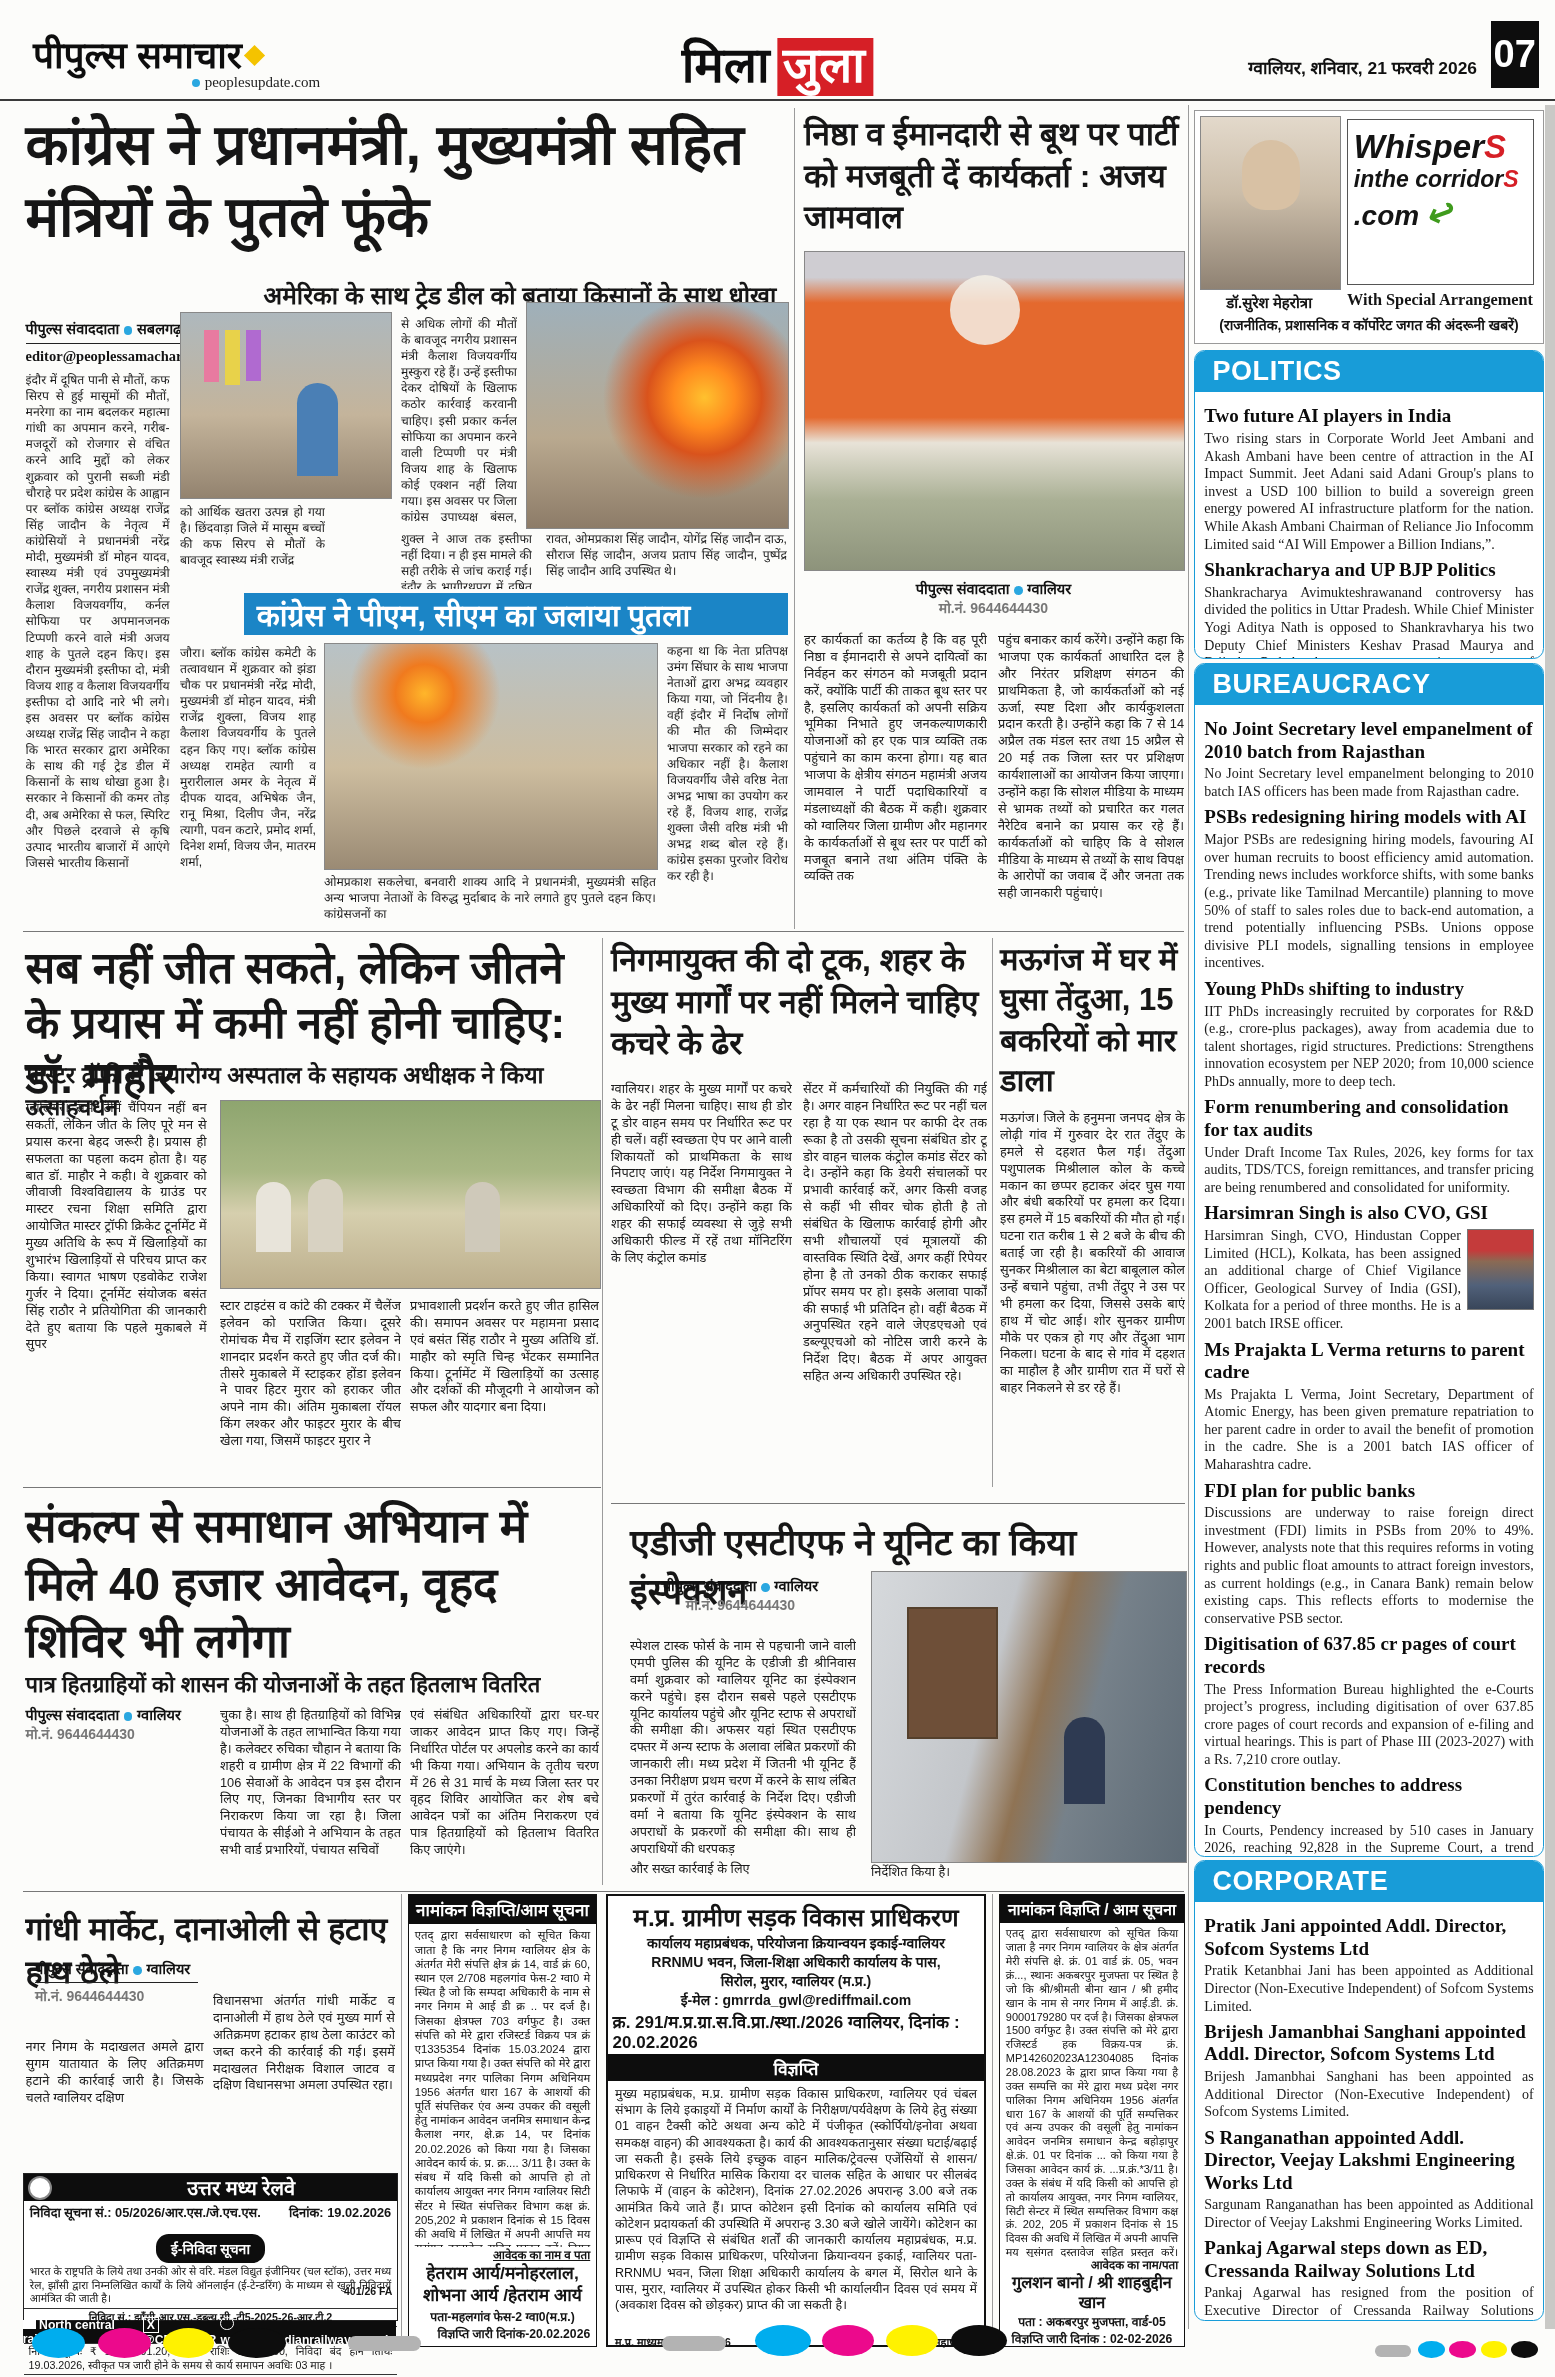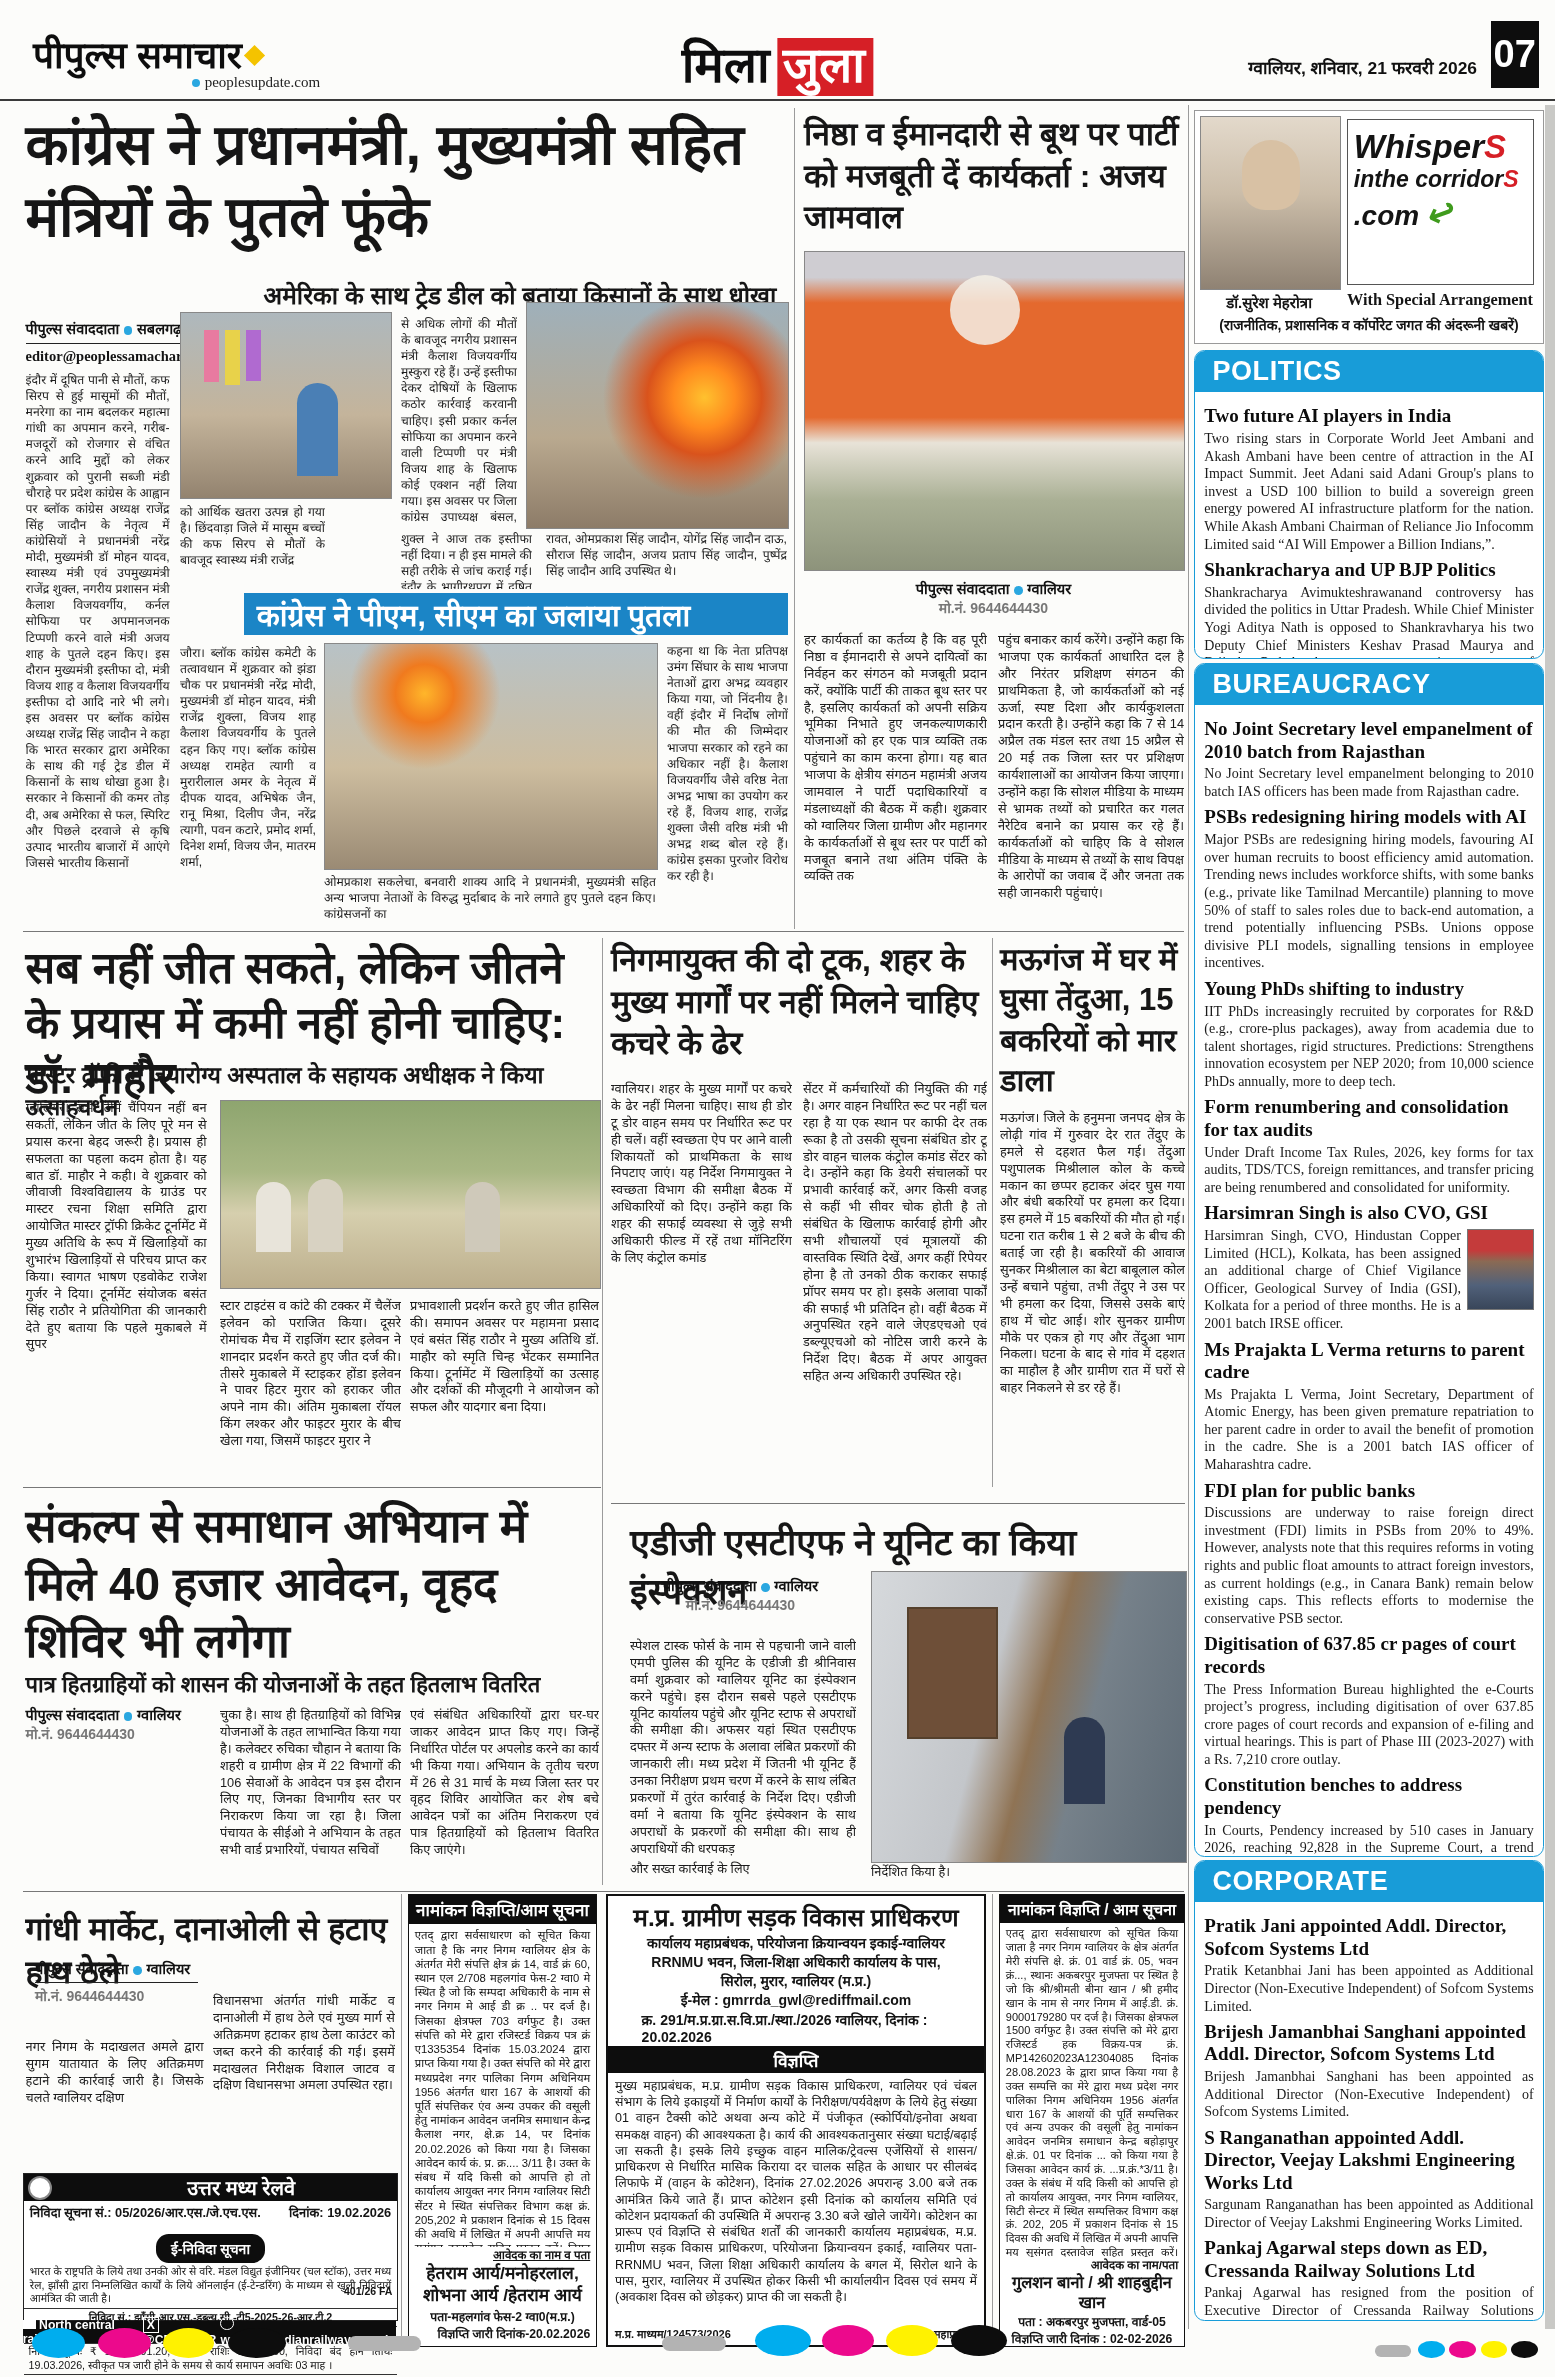--- a/index.html
+++ b/index.html
@@ -185,21 +185,21 @@
     <div class="ctr b" style="font-size:12.2px;">पता-महलगांव फेस-2 ग्वा0(म.प्र.)</div>
     <div style="text-align:right;font-size:12.2px;font-weight:800;padding-right:5.8px;">विज्ञप्ति जारी दिनांक-20.02.2026</div>
   </div>
 
   <div class="abs" style="left:606px;top:1894px;width:380px;height:453px;border:2.3px solid #111;background:#fff;box-sizing:border-box;">
     <div class="ctr" style="font-size:24.4px;font-weight:800;padding-top:3.5px;">म.प्र. ग्रामीण सड़क विकास प्राधिकरण</div>
     <div class="ctr b" style="font-size:14px;">कार्यालय महाप्रबंधक, परियोजना क्रियान्वयन इकाई-ग्वालियर</div>
     <div class="ctr b" style="font-size:14px;">RRNMU भवन, जिला-शिक्षा अधिकारी कार्यालय के पास,</div>
     <div class="ctr b" style="font-size:14px;">सिरोल, मुरार, ग्वालियर (म.प्र.)</div>
     <div class="ctr b" style="font-size:14px;">ई-मेल : gmrrda_gwl@rediffmail.com</div>
-    <div class="b" style="font-size:14px;padding:1.2px 4.6px;margin-left:29px;">क्र. 291/म.प्र.ग्रा.स.वि.प्रा./स्था./2026 ग्वालियर, दिनांक : 20.02.2026</div>
+    <div class="b" style="font-size:17px;padding:1.2px 4.6px;">क्र. 291/म.प्र.ग्रा.स.वि.प्रा./स्था./2026 ग्वालियर, दिनांक : 20.02.2026</div>
     <div class="notice-hdr" style="font-size:17.4px;padding:1.7px 0;">विज्ञप्ति</div>
     <div class="just clip" style="font-size:12.5px;line-height:1.3;padding:4.6px 7px;height:244px;">मुख्य महाप्रबंधक, म.प्र. ग्रामीण सड़क विकास प्राधिकरण, ग्वालियर एवं चंबल संभाग के लिये इकाइयों में निर्माण कार्यों के निरीक्षण/पर्यवेक्षण के लिये हेतु संख्या 01 वाहन टैक्सी कोटे अथवा अन्य कोटे में पंजीकृत (स्कोर्पियो/इनोवा अथवा समकक्ष वाहन) की आवश्यकता है। कार्य की आवश्यकतानुसार संख्या घटाई/बढ़ाई जा सकती है। इसके लिये इच्छुक वाहन मालिक/ट्रेवल्स एजेंसियों से शासन/प्राधिकरण से निर्धारित मासिक किराया दर चालक सहित के आधार पर सीलबंद लिफाफे में (वाहन के कोटेशन), दिनांक 27.02.2026 अपरान्ह 3.00 बजे तक आमंत्रित किये जाते हैं। प्राप्त कोटेशन इसी दिनांक को कार्यालय समिति एवं कोटेशन प्रदायकर्ता की उपस्थिति में अपरान्ह 3.30 बजे खोले जायेंगे। कोटेशन का प्रारूप एवं विज्ञप्ति से संबंधित शर्तों की जानकारी कार्यालय महाप्रबंधक, म.प्र. ग्रामीण सड़क विकास प्राधिकरण, परियोजना क्रियान्वयन इकाई, ग्वालियर पता- RRNMU भवन, जिला शिक्षा अधिकारी कार्यालय के बगल में, सिरोल थाने के पास, मुरार, ग्वालियर में उपस्थित होकर किसी भी कार्यालयीन दिवस एवं समय में (अवकाश दिवस को छोड़कर) प्राप्त की जा सकती है।</div>
     <div style="display:flex;justify-content:space-between;padding:0 7px;font-size:11px;font-weight:bold;">
       <span>म.प्र. माध्यम/124573/2026</span>
       <span>महाप्रबंधक</span>
     </div>
   </div>
 
   <div class="abs rule-thin" style="left:992px;top:1894px;height:454px;"></div>
   <div class="abs" style="left:999px;top:1894px;width:186px;height:453px;border:1.7px solid #111;background:#fff;box-sizing:border-box;">

